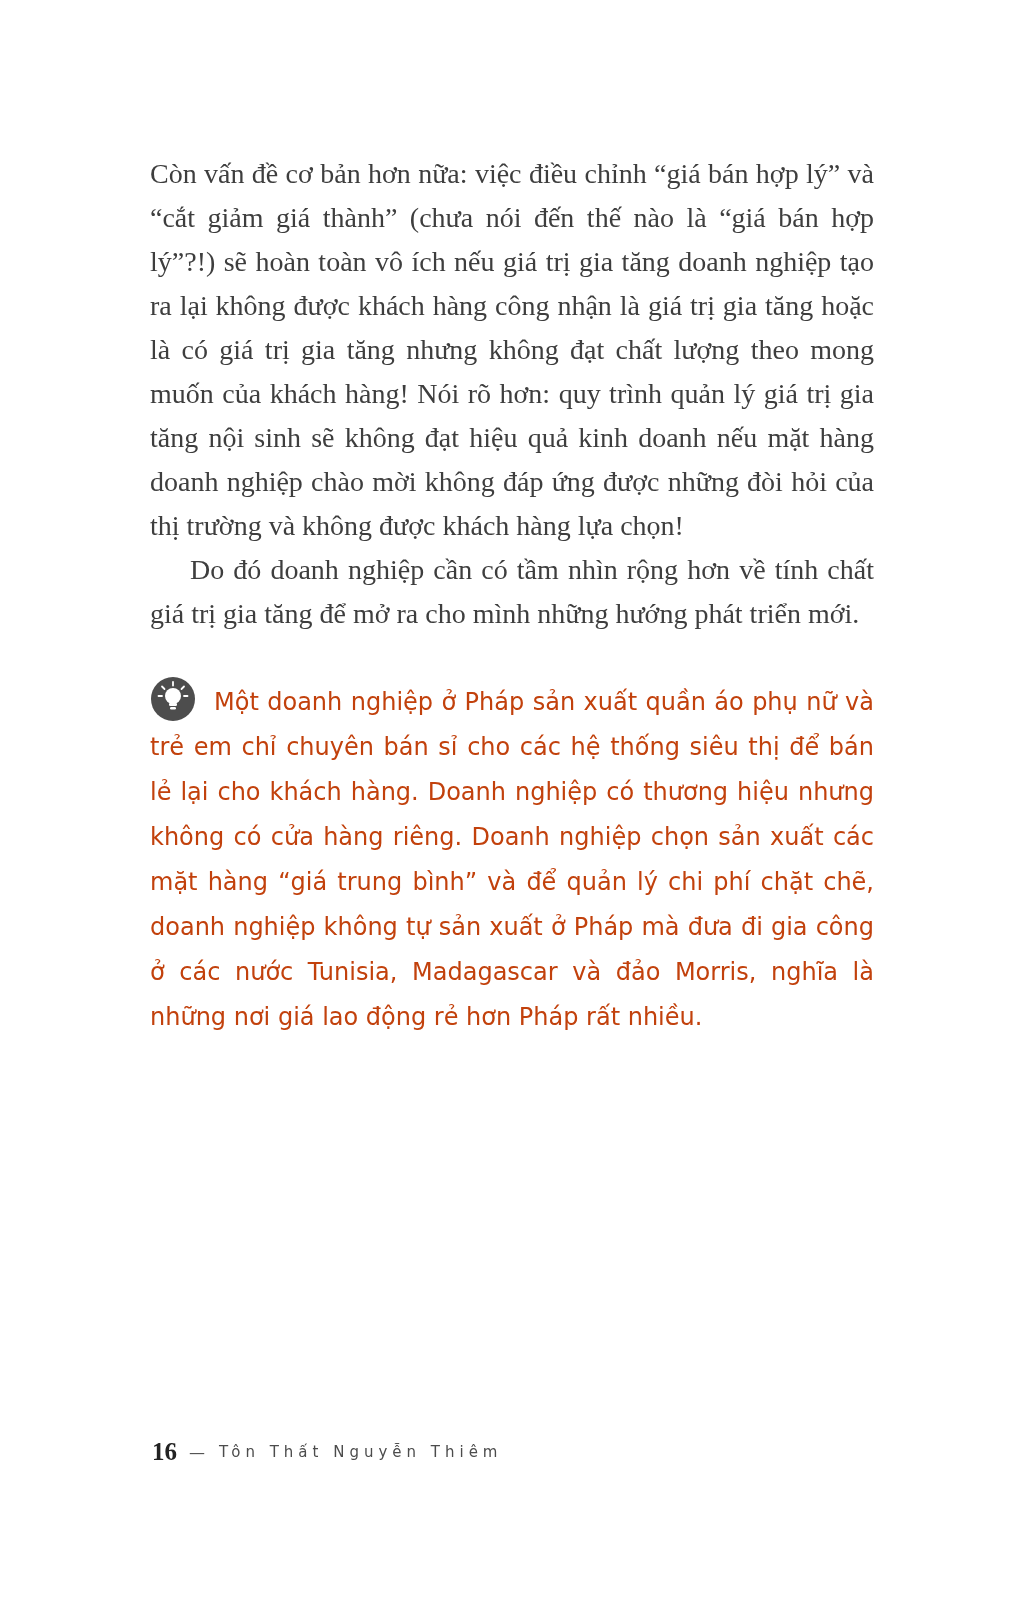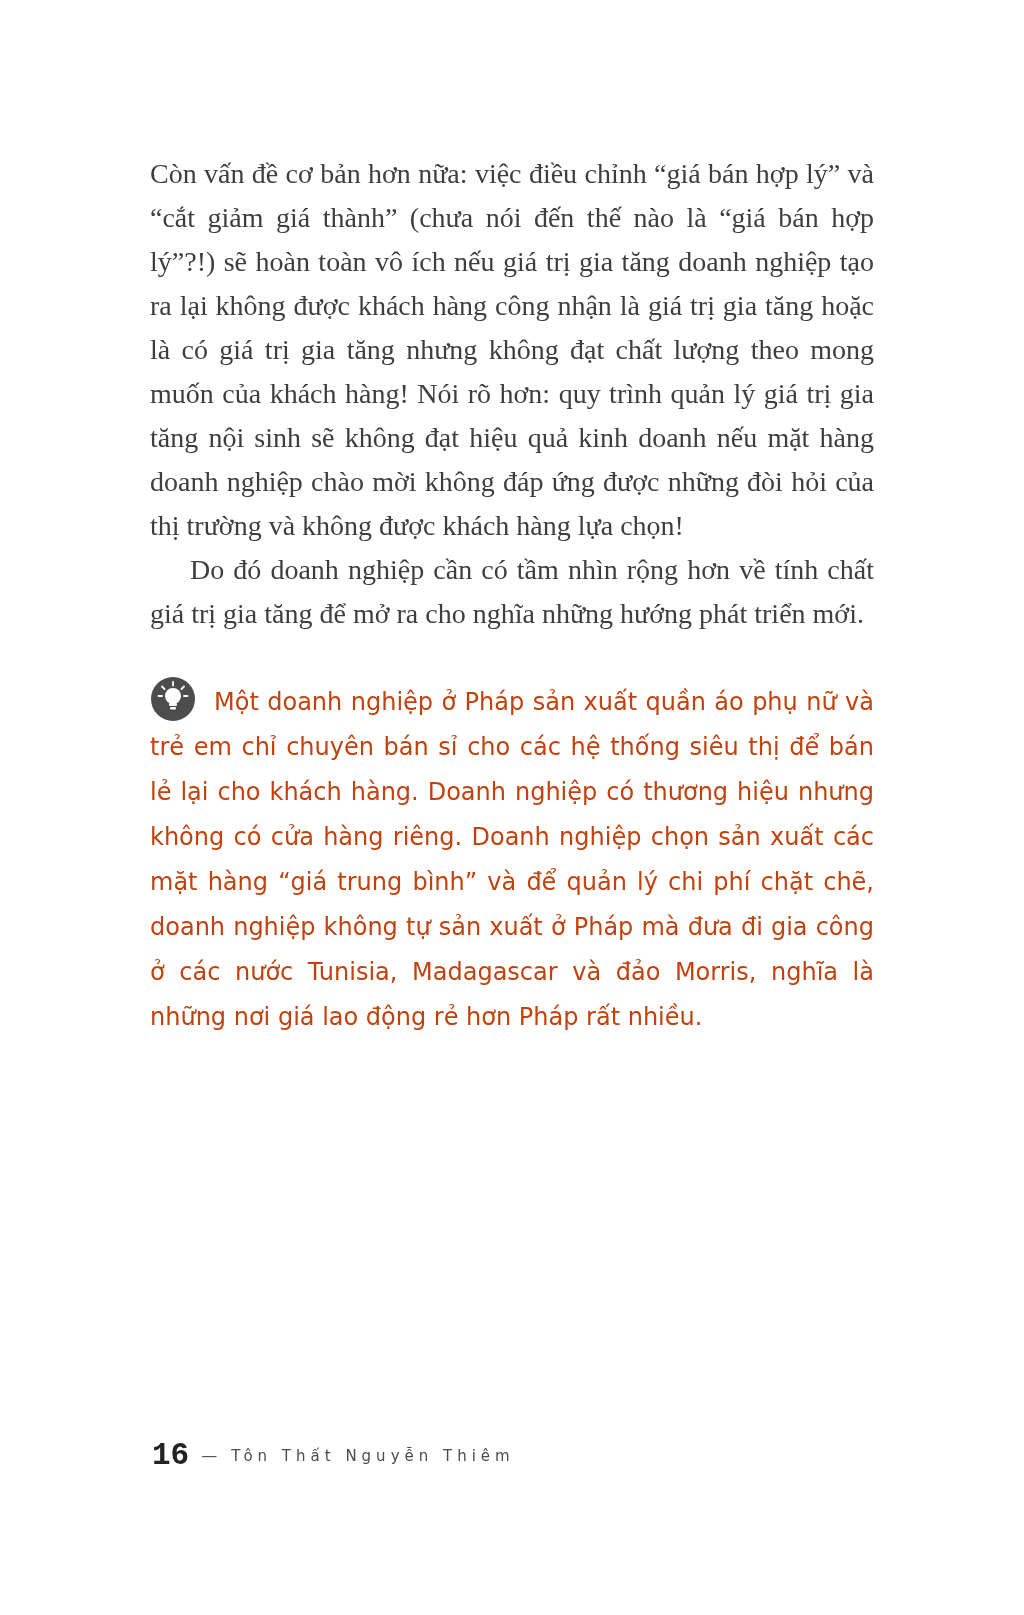--- a/index.html
+++ b/index.html
@@ -61,23 +61,23 @@
     height: 46px;
   }
   .footer {
     position: absolute;
     left: 152px;
     top: 1438px;
     width: 724px;
     white-space: nowrap;
   }
   .pagenum {
-    font-family: Liberation Mono, monospace;
+    font-family: Liberation Serif, serif;
     font-weight: bold;
-    font-size: 31px;
+    font-size: 25px;
     color: #222222;
     vertical-align: middle;
   }
   .dash {
     font-family: "DejaVu Sans", sans-serif;
     font-size: 16px;
     color: #555555;
     margin: 0 14px 0 12px;
     vertical-align: middle;
   }
@@ -92,21 +92,21 @@
 </style>
 </head>
 <body>
 
 <div class="page">
 
   <div class="body-text">
 
     <p class="para serif">Còn vấn đề cơ bản hơn nữa: việc điều chỉnh “giá bán hợp lý” và “cắt giảm giá thành” (chưa nói đến thế nào là “giá bán hợp lý”?!) sẽ hoàn toàn vô ích nếu giá trị gia tăng doanh nghiệp tạo ra lại không được khách hàng công nhận là giá trị gia tăng hoặc là có giá trị gia tăng nhưng không đạt chất lượng theo mong muốn của khách hàng! Nói rõ hơn: quy trình quản lý giá trị gia tăng nội sinh sẽ không đạt hiệu quả kinh doanh nếu mặt hàng doanh nghiệp chào mời không đáp ứng được những đòi hỏi của thị trường và không được khách hàng lựa chọn!</p>
 
-    <p class="para serif indent">Do đó doanh nghiệp cần có tầm nhìn rộng hơn về tính chất giá trị gia tăng để mở ra cho nghĩa những hướng phát triển mới.</p>
+    <p class="para serif indent">Do đó doanh nghiệp cần có tầm nhìn rộng hơn về tính chất giá trị gia tăng để mở ra cho mình những hướng phát triển mới.</p>
 
     <div class="tip">
 
       <p class="para sans"><span class="bulb"><svg viewBox="0 0 46 46" xmlns="http://www.w3.org/2000/svg">
               <circle cx="23" cy="23" r="22" fill="#4d4d4d"></circle>
               <circle cx="23" cy="20" r="8" fill="#ffffff"></circle>
               <rect x="19" y="27" width="8" height="3" rx="1.2" fill="#ffffff"></rect>
               <rect x="20" y="31" width="6" height="2.4" rx="1.2" fill="#ffffff"></rect>
               <g stroke="#ffffff" stroke-width="1.8" stroke-linecap="round">
                 <line x1="23" y1="6" x2="23" y2="9.5"></line>

